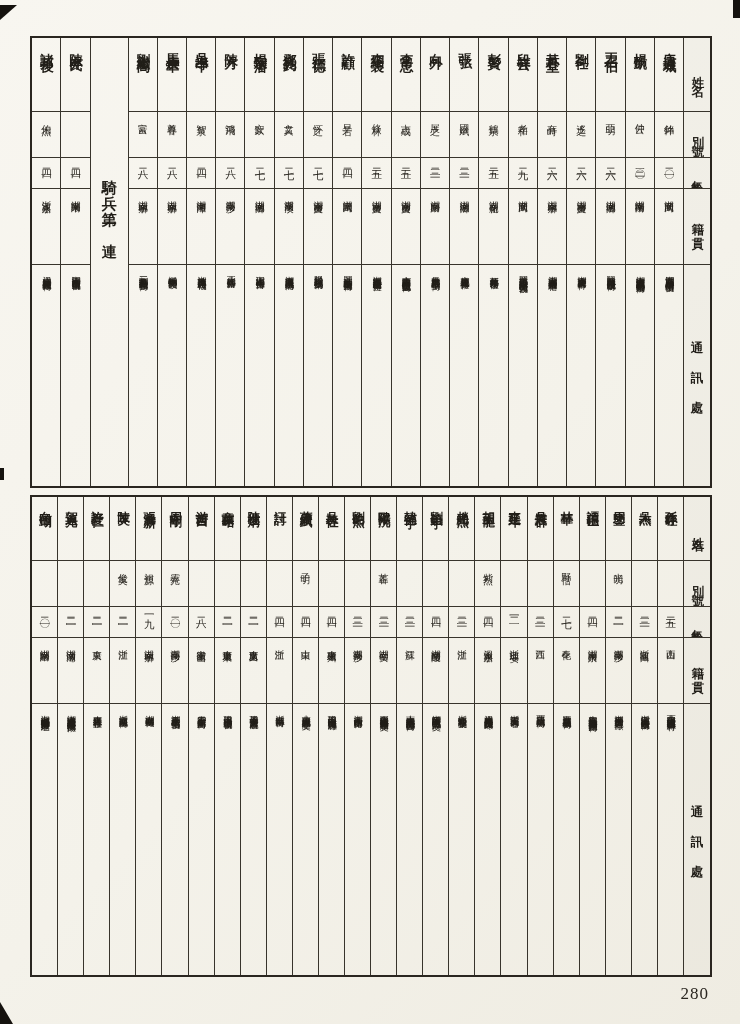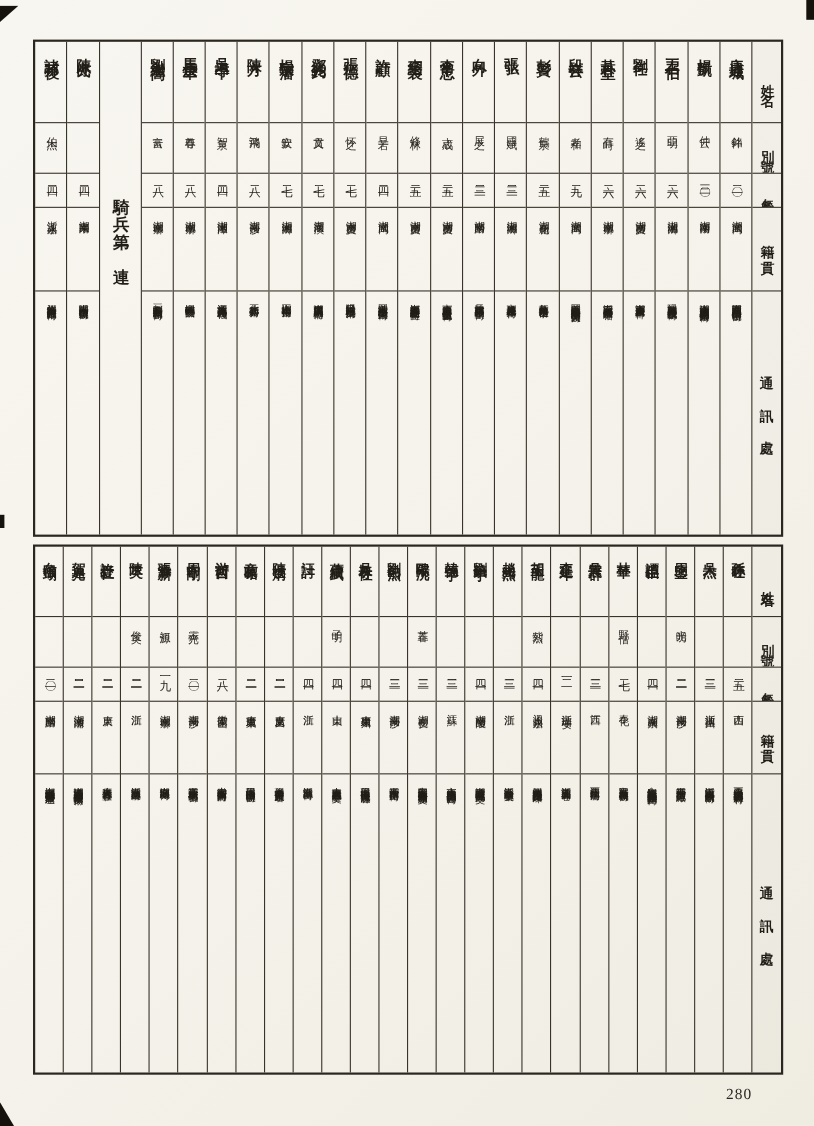--- a/index.html
+++ b/index.html
@@ -54,22 +54,22 @@
   .header .cell { align-items:center; }
   .header .hlabel { font-weight:700; font-size:12.5px; letter-spacing:9px; }
   .header .age .hlabel { font-size:11px; letter-spacing:2px; }
   .header .native .hlabel { letter-spacing:14px; }
   .header .address .hlabel { letter-spacing:30px; }
 
   .divider-cell { height:100%; display:flex; justify-content:center; padding-top:130px; }
   .divider-label { font-size:15px; font-weight:700; letter-spacing:16px; }
 
   .page-number {
-    position:absolute; right:56px; bottom:20px;
-    font-size:14px; color:#2a2620; letter-spacing:1px;
+    position:absolute; right:31px; bottom:20px;
+    font-size:17px; color:#2a2620; letter-spacing:1px;
   }
   .artifact { position:absolute; background:#15120e; }
   .artifact.a1 { left:0; top:5px; width:17px; height:15px; clip-path:polygon(0 0,100% 0,0 100%); }
   .artifact.a2 { right:0; top:0; width:7px; height:18px; }
   .artifact.a3 { left:0; bottom:0; width:13px; height:22px; clip-path:polygon(0 0,100% 100%,0 100%); }
   .artifact.a4 { left:0; top:468px; width:4px; height:12px; }
 </style>
 </head>
 <body>
 

